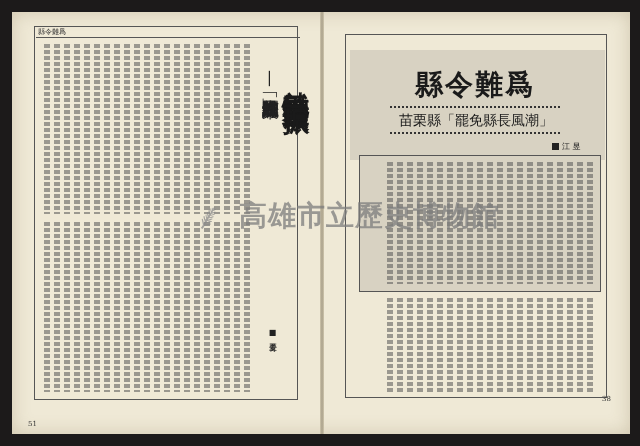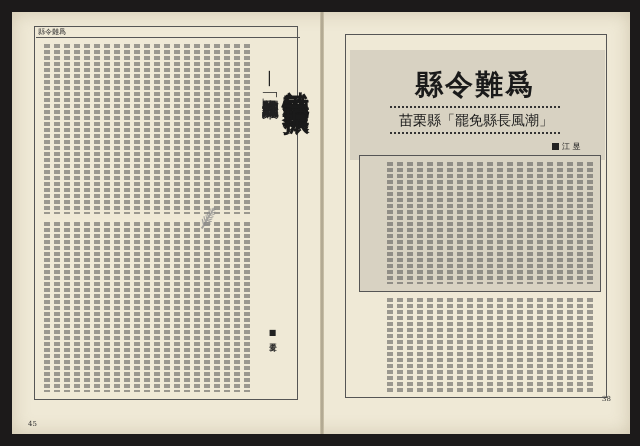--- a/index.html
+++ b/index.html
@@ -81,21 +81,21 @@
     <div class="col" style="left:14px"></div>
     <div class="col" style="left:4px"></div>
 </div>
 
 <div class="vtitle" style="left:281px;top:70px;font-size:27px;line-height:30px;">就怕民青兩黨被三振</div>
 <div class="vsub" style="left:262px;top:70px;font-size:17px;line-height:18px;">—「人民團體組織法草案」的修訂</div>
 <div class="vsub" style="left:266px;top:328px;font-size:8px;">
   <span>■</span><span>夏子青</span>
 </div>
 
-<div class="pageno" style="left:28px;top:420px;">45</div>
+<div class="pageno" style="left:28px;top:420px;">51</div>
 
 <div class="page-right-frame"></div>
 <div class="gray-box" style="left:350px;top:50px;width:255px;height:110px;"></div>
 <div class="gray-box" style="left:359px;top:155px;width:240px;height:135px;border:1px solid #555;"></div>
 
 <div class="htitle" style="left:395px;top:66px;width:160px;font-size:28px;letter-spacing:2px;">縣令難爲</div>
 <div class="dotline" style="left:390px;top:106px;width:170px;"></div>
 <div class="htitle" style="left:388px;top:112px;width:176px;font-size:14px;font-weight:normal;">苗栗縣「罷免縣長風潮」</div>
 <div class="dotline" style="left:390px;top:132px;width:170px;"></div>
 <div class="author" style="left:552px;top:141px;">
@@ -146,13 +146,14 @@
     <div class="col" style="left:52px"></div>
   <div class="col" style="left:42px"></div>
     <div class="col" style="left:32px"></div>
     <div class="col" style="left:22px"></div>
 </div>
 
 <div class="pageno" style="left:602px;top:395px;">38</div>
 
 <div class="watermark">
   <div class="wm-logo">⸙</div>
+  <div class="wm-cn">高雄市立歷史博物館</div>
 </div>
 
 </body></html>

